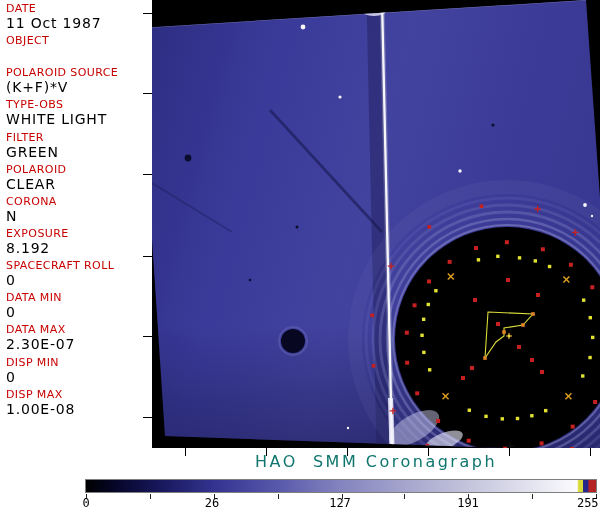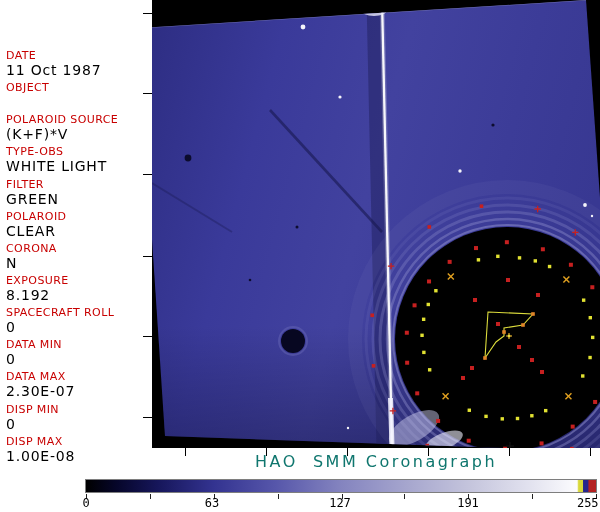--- a/index.html
+++ b/index.html
@@ -1,20 +1,20 @@
 <!DOCTYPE html>
 <html><head>
 <meta charset="utf-8">
 <style>
   html,body{margin:0;padding:0;background:#fff;}
   .app{position:relative;width:600px;height:512px;background:#ffffff;overflow:hidden;
        font-family:"DejaVu Sans",sans-serif;}
   
   .sidebar{position:absolute;left:0;top:0;width:152px;height:450px;background:#fff;
-           padding:2px 16px 0 6px;box-sizing:border-box;margin-top:47px;}
+           padding:2px 16px 0 6px;box-sizing:border-box;}
   .field{height:32.15px;overflow:visible;}
   .flabel{font-size:11px;line-height:13px;letter-spacing:.4px;color:#c80000;white-space:pre;}
   .fvalue{font-size:14px;line-height:17px;letter-spacing:.8px;color:#000;white-space:pre;}
   
   .image-area{position:absolute;left:152px;top:0;width:448px;height:448px;background:#000;}
   .image-area svg{position:absolute;left:0;top:0;}
   
   .tick-l{position:absolute;left:143px;width:9px;height:1px;background:#000;}
   .tick-b{position:absolute;top:448px;width:1px;height:8px;background:#000;}
   
@@ -257,18 +257,18 @@
       <div class="cb-tick" style="left: 86px;"></div>
       <div class="cb-tick" style="left: 150px;"></div>
       <div class="cb-tick" style="left: 214px;"></div>
       <div class="cb-tick" style="left: 278px;"></div>
       <div class="cb-tick" style="left: 342px;"></div>
       <div class="cb-tick" style="left: 404px;"></div>
       <div class="cb-tick" style="left: 468px;"></div>
       <div class="cb-tick" style="left: 532px;"></div>
       <div class="cb-tick" style="left: 596px;"></div>
       <div class="cb-label" style="left: 86px;">0</div>
-      <div class="cb-label" style="left: 212px;">63</div>
+      <div class="cb-label" style="left: 212px;">26</div>
       <div class="cb-label" style="left: 340px;">127</div>
       <div class="cb-label" style="left: 468px;">191</div>
       <div class="cb-label end" style="left: 596px;">255</div>
     </div>
 </div>
 
 </body></html>

